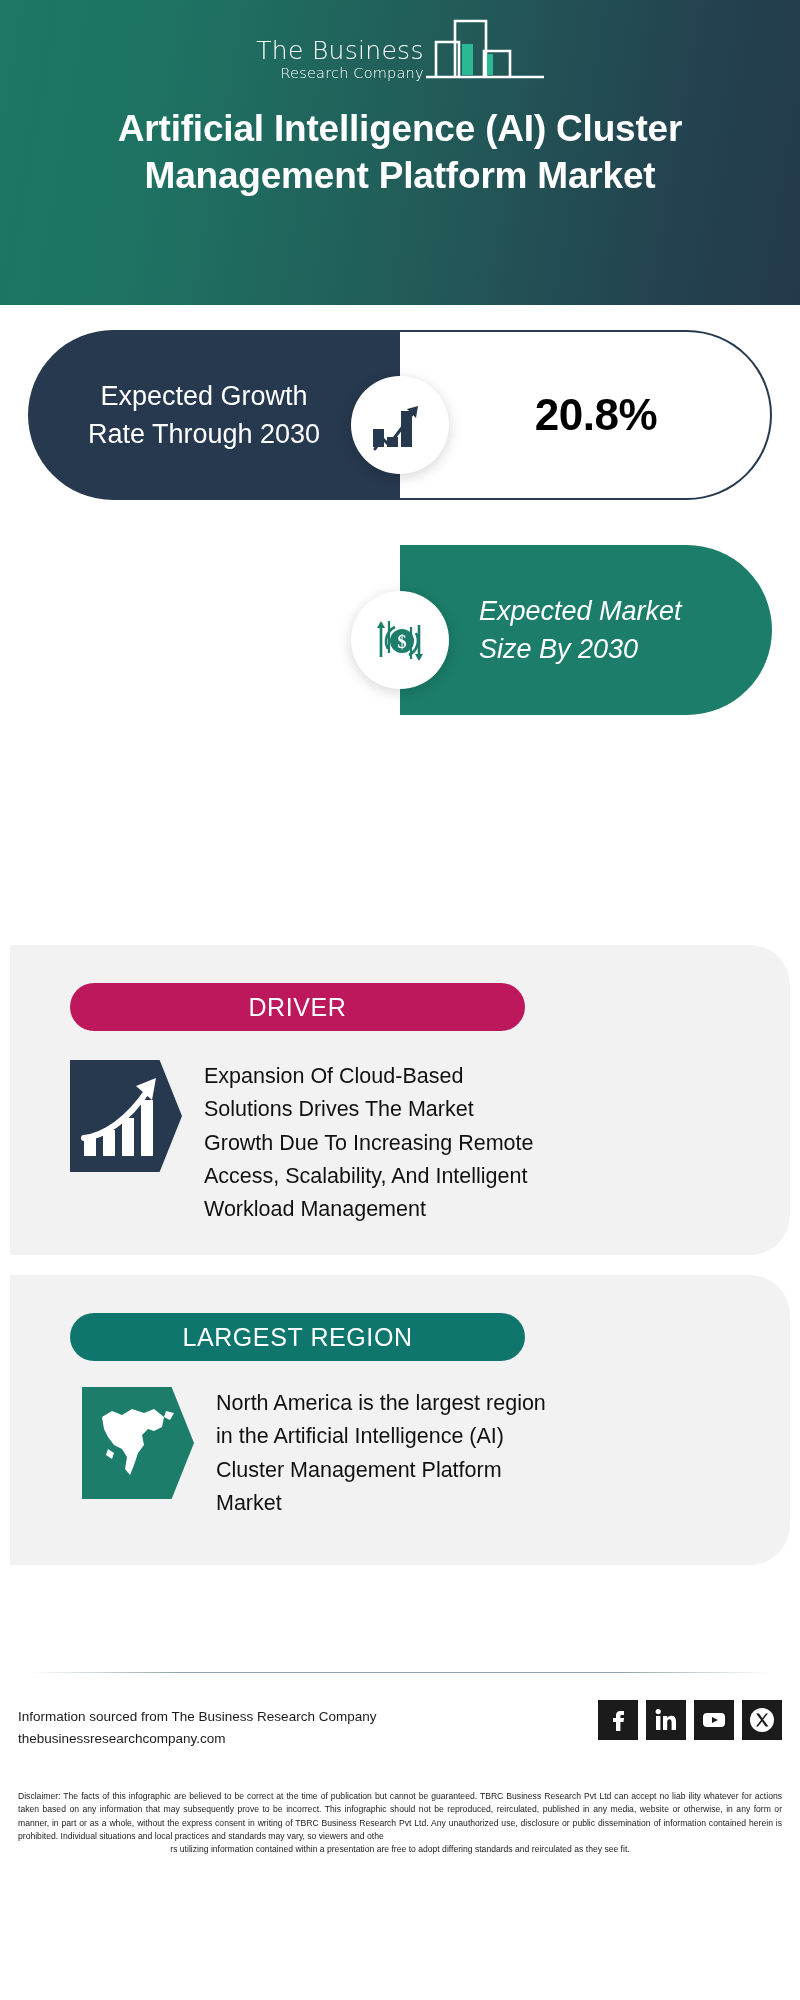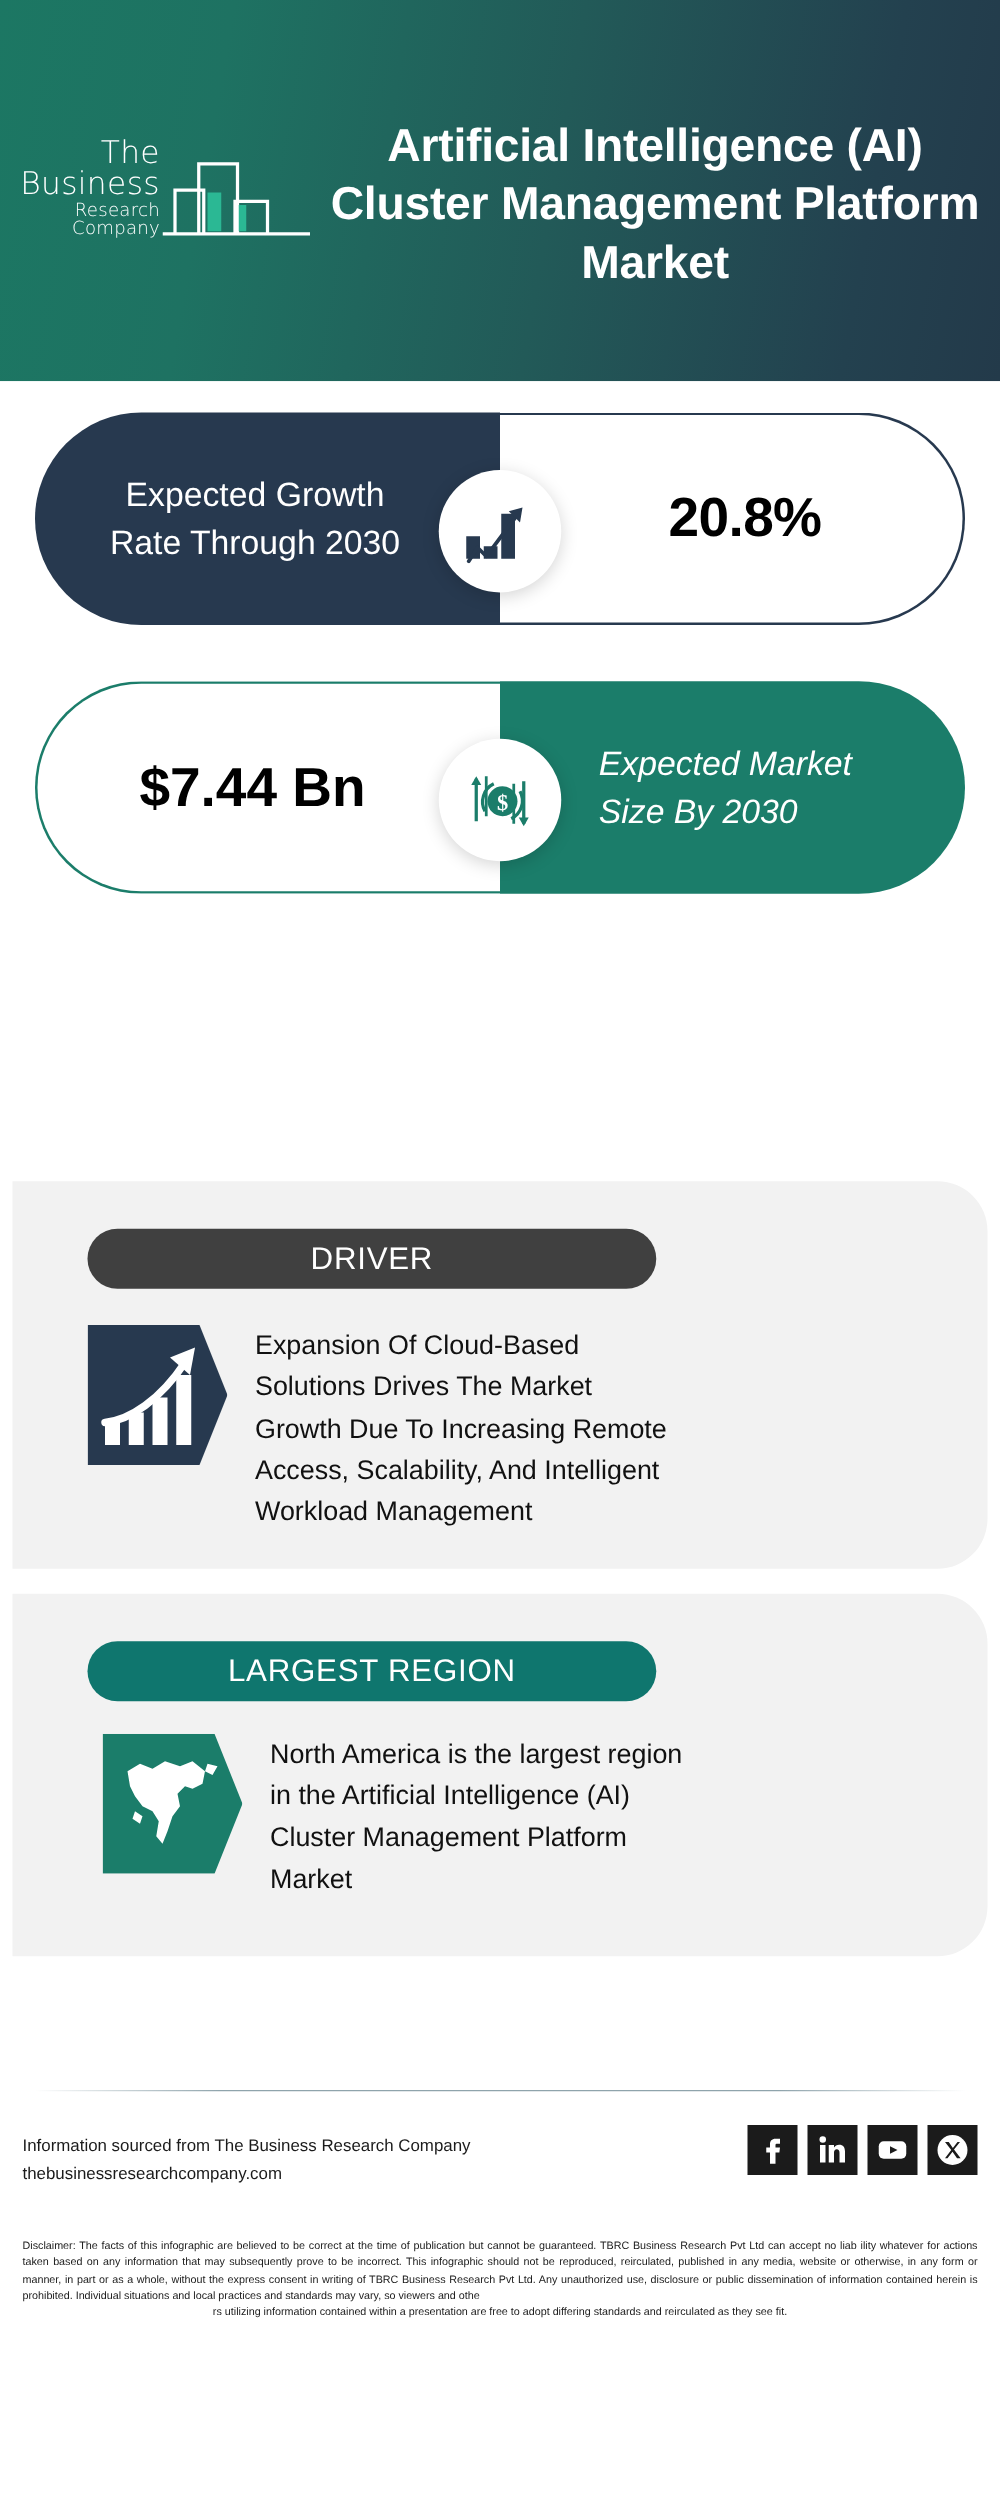--- a/index.html
+++ b/index.html
@@ -10,21 +10,21 @@
     font-family: "Liberation Sans", sans-serif;
     overflow: hidden;
     position: relative;
   }
 
   
   .header {
     position: relative;
     width: 800px; height: 305px;
     background: linear-gradient(100deg, #1c7763 0%, #1e7262 22%, #225a58 55%, #23414f 85%, #233a4a 100%);
-    display: flex; flex-direction: row;
+    display: flex; flex-direction: column;
     align-items: center;
   }
   .logo-wrap {
     margin-top: 22px;
     display: flex; align-items: flex-end;
     height: 62px;
   }
   .logo-text { color:#fff; text-align:right; line-height:1; padding-bottom:4px; }
   .logo-line1 {
     font-size: 25px; letter-spacing: .3px; font-weight: 300;
@@ -119,21 +119,21 @@
     position: absolute; left: 10px; width: 780px;
     background: #f2f2f2;
     border-radius: 0 40px 40px 0;
   }
   .pill {
     position: absolute; left: 60px;
     width: 455px; height: 48px; border-radius: 24px;
     display: flex; align-items: center; justify-content: center;
     color: #fff; font-size: 25px; letter-spacing: .6px;
   }
-  .pill-driver { background: #404040; }
+  .pill-driver { background: #be185d; }
   .pill-region { background: #0f766e; }
 
   .panel-body { position: absolute; display: flex; align-items: flex-start; }
   .arrow-tile {
     width: 112px; height: 112px; flex: none;
     position: relative;
   }
   .arrow-tile .tile-bg {
     position:absolute; inset:0;
     background: #27394f;
@@ -218,23 +218,20 @@
         <rect x="2" y="30" width="11" height="18" fill="#27394f"></rect>
         <rect x="16" y="38" width="11" height="10" fill="#27394f"></rect>
         <rect x="30" y="12" width="11" height="36" fill="#27394f"></rect>
         <path d="M4 50 L11 39 L18 46 L42 14" stroke="#27394f" stroke-width="3" fill="none" stroke-linecap="round" stroke-linejoin="round"></path>
         <path d="M36 10 L47 7 L45 19 Z" fill="#27394f"></path>
       </svg>
     </div>
   </div>
 
   <div class="statcard card-size" style="top:240px;">
-    <div class="sc-left">
-      <span class="value">$7.44 Bn</span>
-    </div>
     <div class="sc-right">
       <span class="label">Expected Market Size By 2030</span>
     </div>
     <div class="icon-badge">
       <svg width="62" height="62" viewBox="0 0 62 62">
         <circle cx="33" cy="32" r="12" fill="#1b7d6a"></circle>
         <text x="33" y="39" font-size="18" font-family="Liberation Serif, serif" fill="#ffffff" text-anchor="middle" font-weight="bold">$</text>
         <path d="M19 40 A16 16 0 0 1 26 18" stroke="#1b7d6a" stroke-width="2.6" fill="none"></path>
         <path d="M47 24 A16 16 0 0 1 40 46" stroke="#1b7d6a" stroke-width="2.6" fill="none"></path>
         <path d="M12 48 V14" stroke="#1b7d6a" stroke-width="2.6" fill="none"></path>

